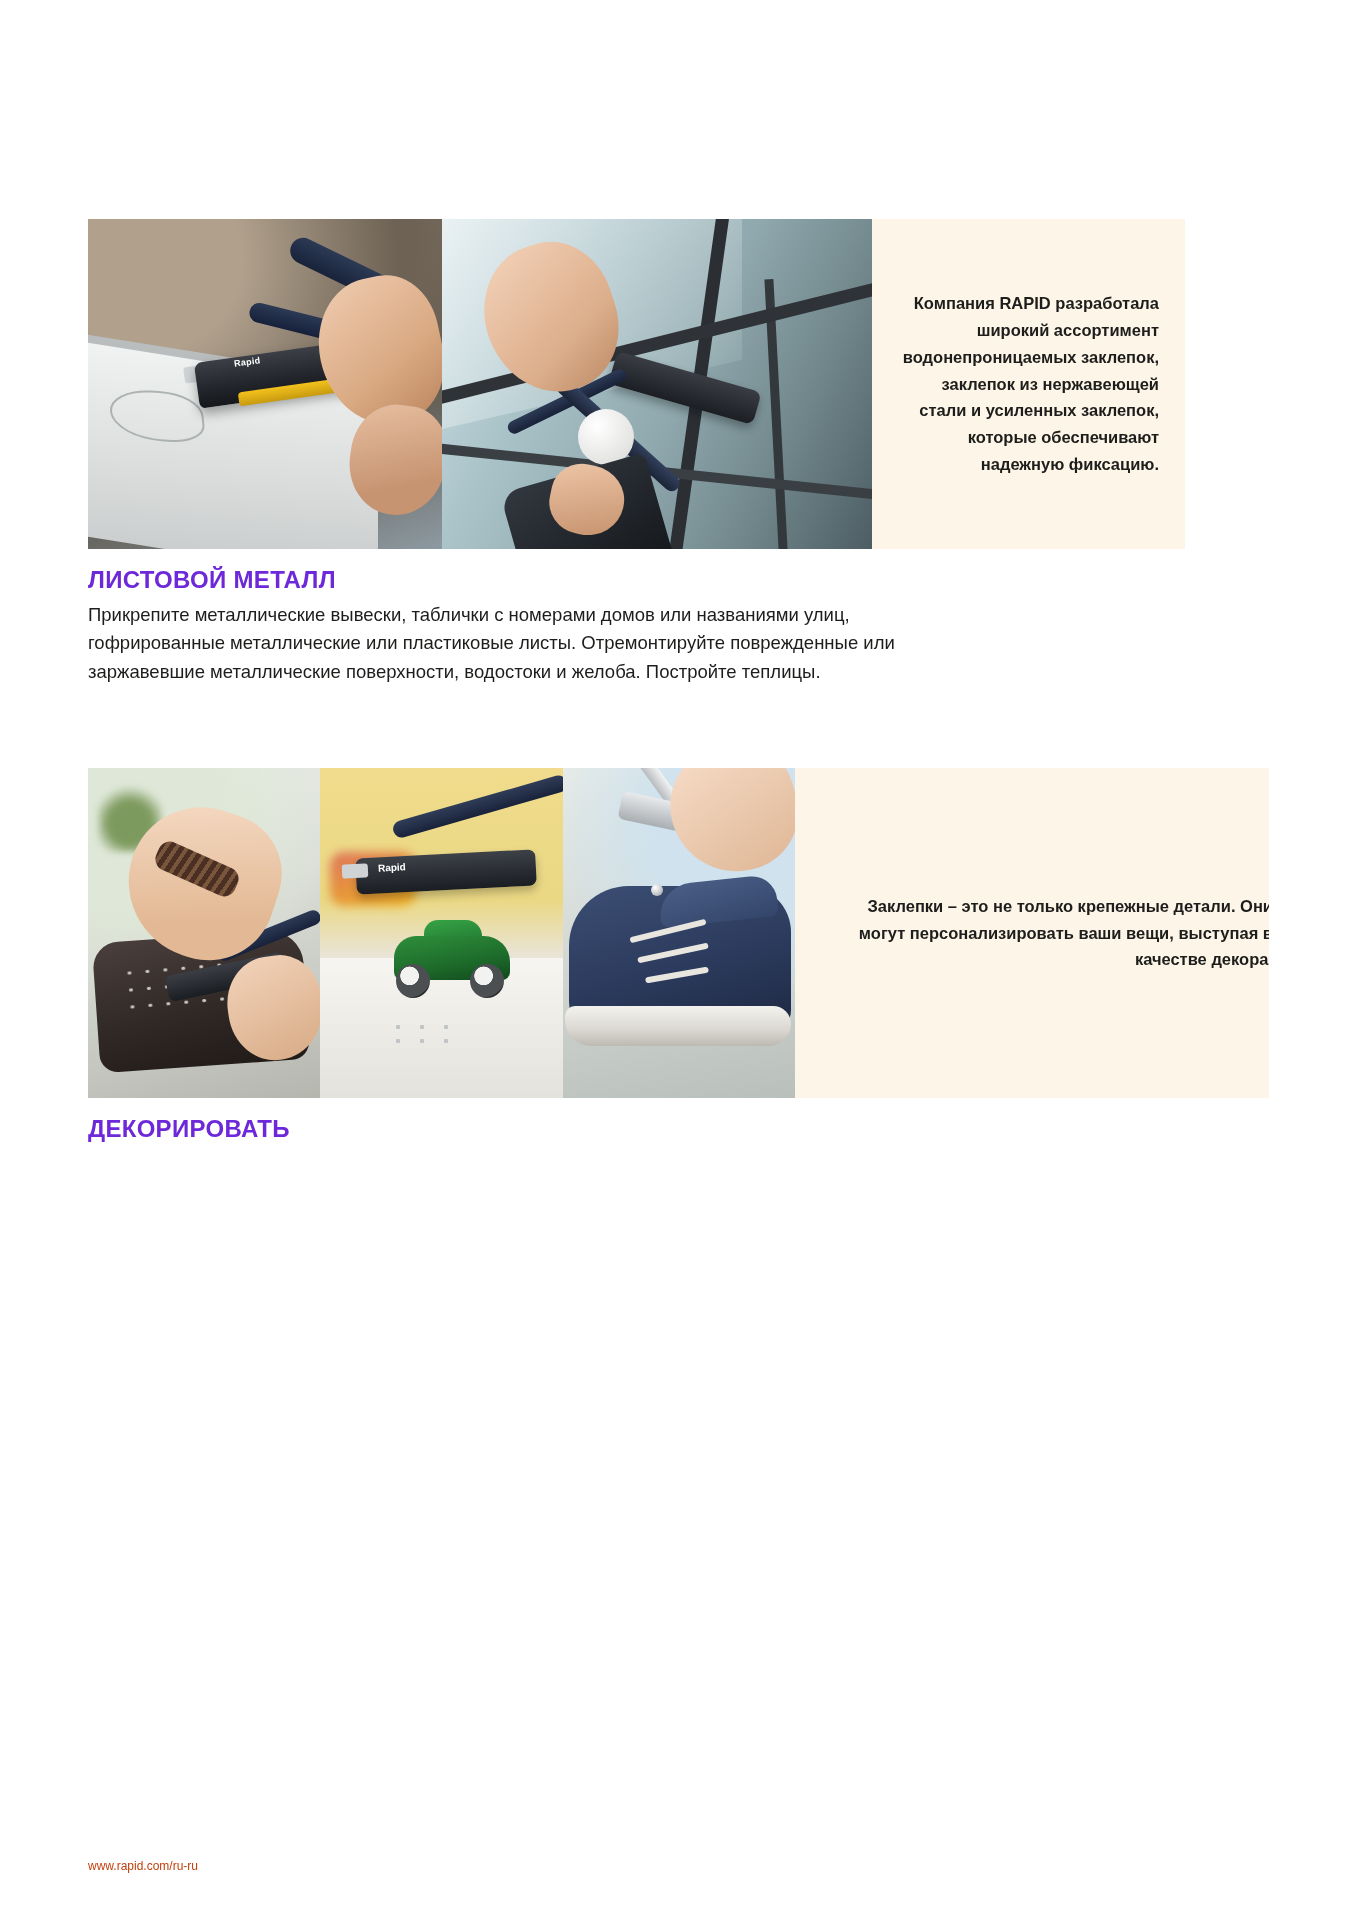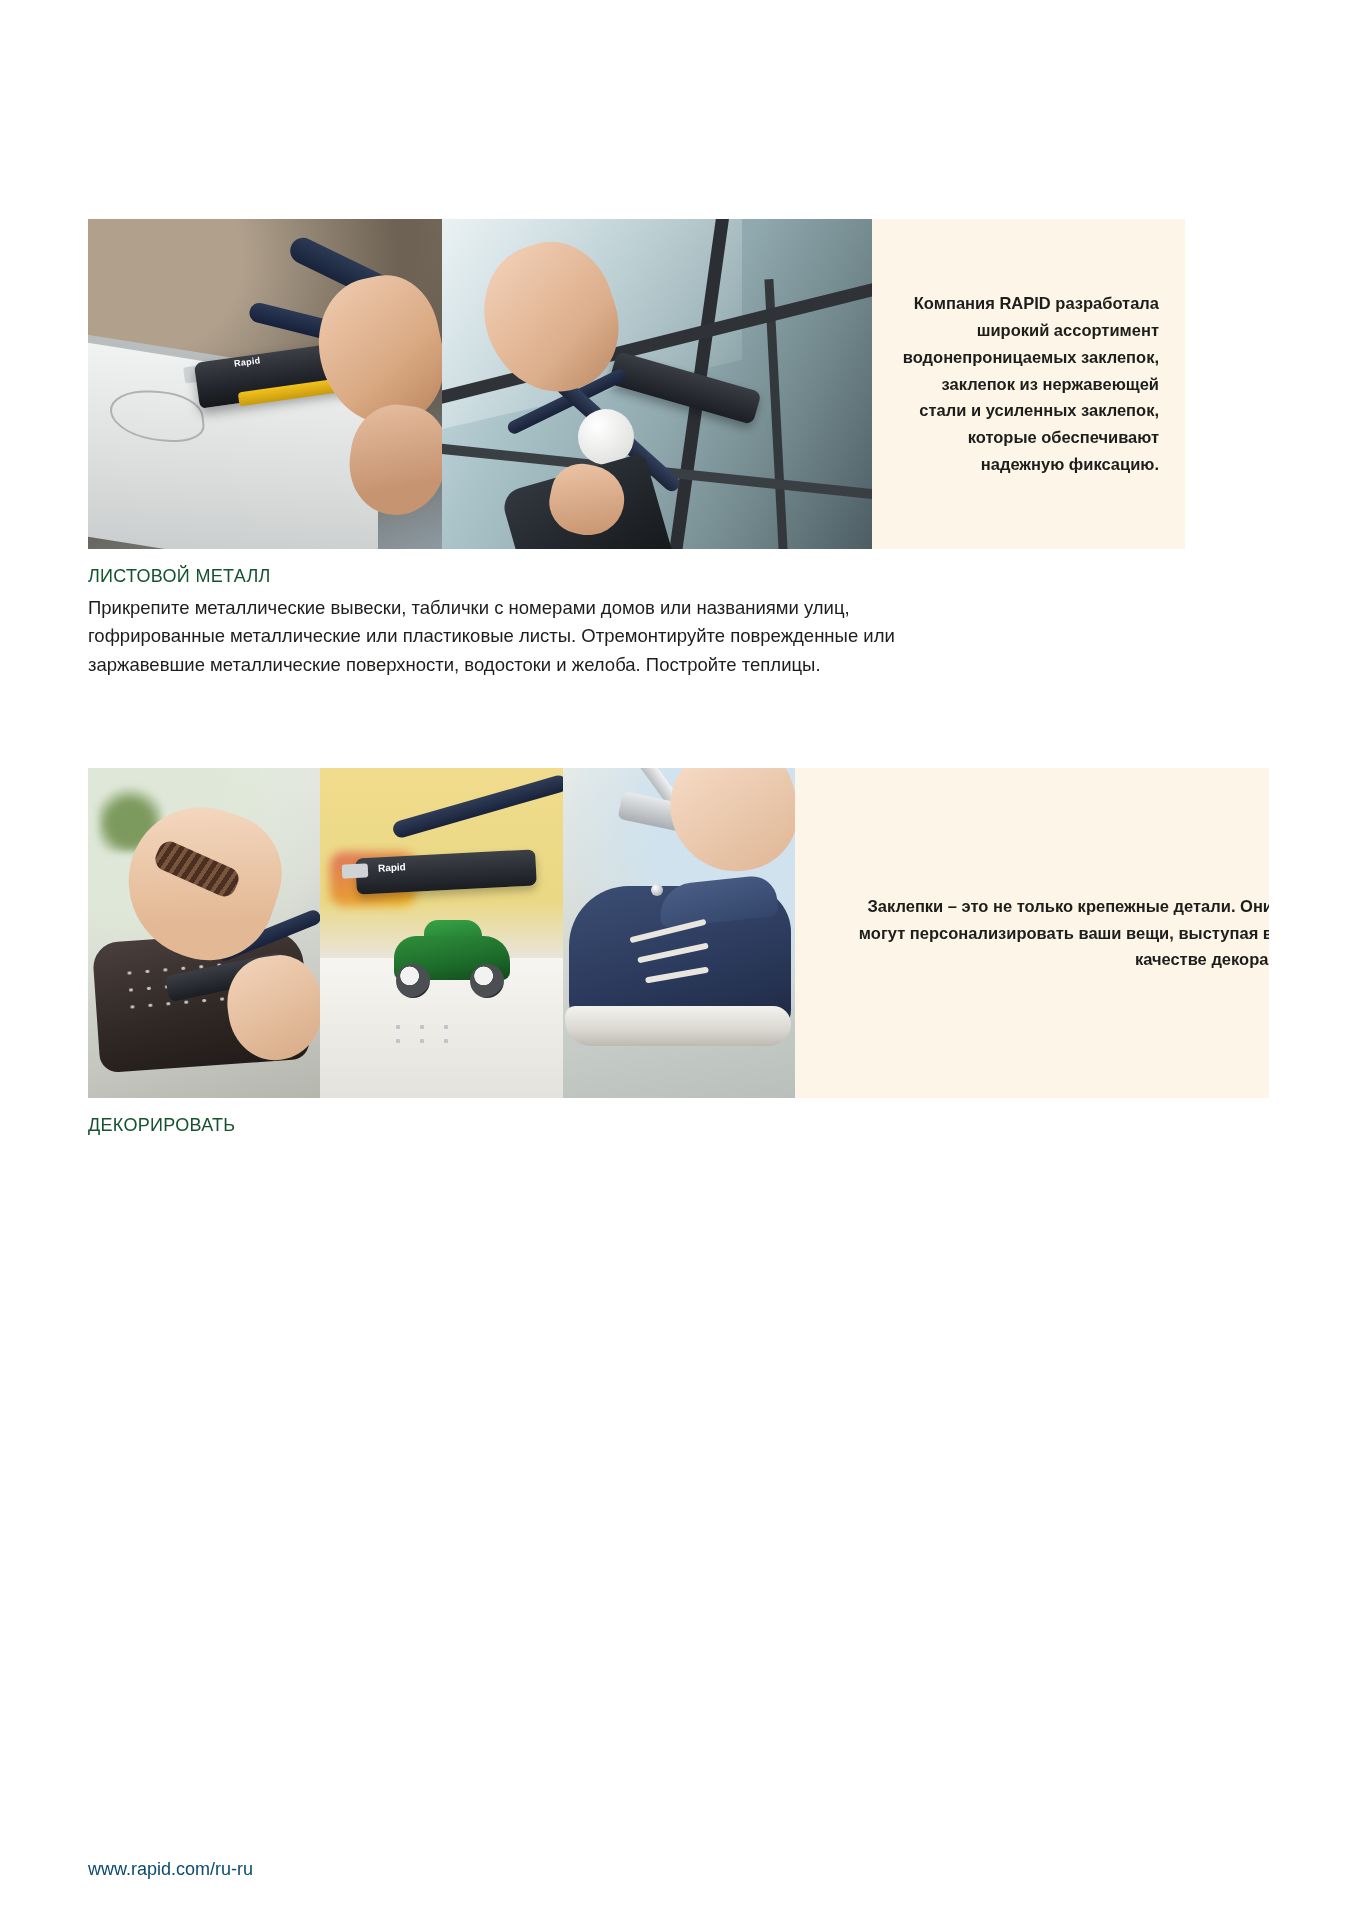--- a/index.html
+++ b/index.html
@@ -72,41 +72,41 @@
     font-size: 16.5px;
     line-height: 1.62;
     font-weight: bold;
     color: #1d1d1b;
   }
 
   .caption-block {
     margin-top: 17px;
   }
   .caption-title {
-    font-size: 18px;
+    font-size: 24px;
     letter-spacing: 0.3px;
-    color: #14532d;
+    color: #6d28d9;
     margin-bottom: 7px;
-    font-weight: 400;
+    font-weight: 700;
   }
   .caption-body {
     font-size: 18.5px;
     line-height: 1.53;
     color: #1d1d1b;
     max-width: 880px;
     font-weight: 400;
   }
 
   
   .footer-url {
     position: absolute;
     left: 88px;
     top: 1859px;
-    font-size: 18px;
-    color: #0c4a6e;
+    font-size: 12px;
+    color: #c2410c;
   }
 
   
   .ph-inner { position: absolute; inset: 0; }
 
   
   .p1 { width: 354px; }
   .p1 .bg {
     position: absolute; inset: 0;
     background:

